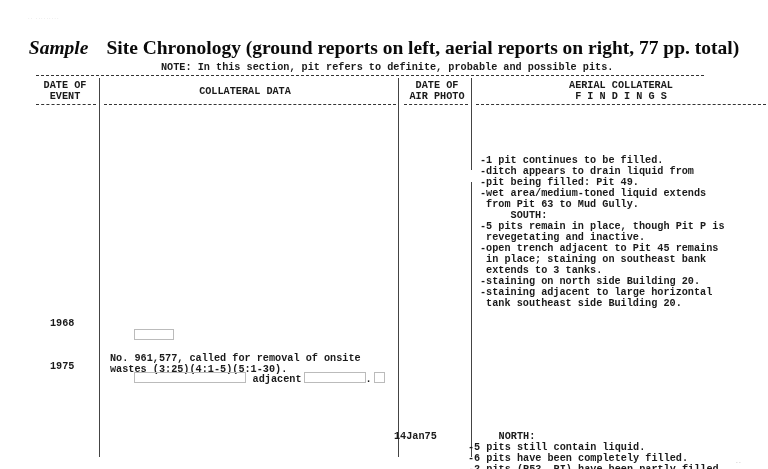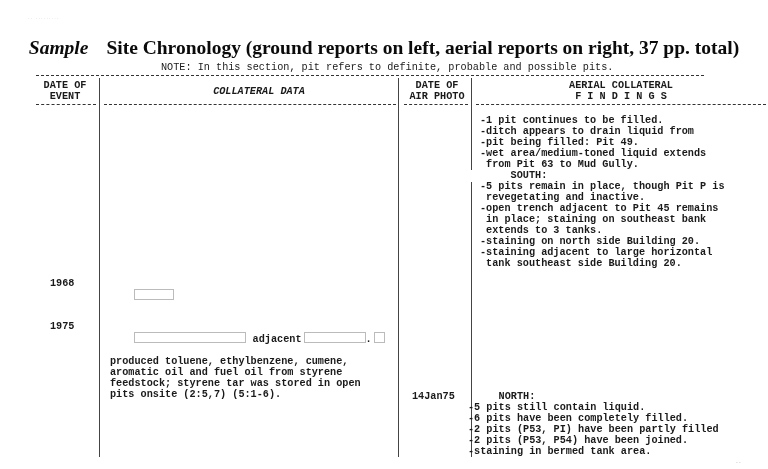--- a/index.html
+++ b/index.html
@@ -1,46 +1,46 @@
 <!DOCTYPE html>
 <html><head>
 <meta charset="utf-8">
 <style>
   html, body { margin:0; padding:0; background:#ffffff; }
   body { width:768px; height:469px; position:relative; overflow:hidden; color:#111; }
   .mono { font-family: "Liberation Mono", "DejaVu Sans Mono", monospace; font-size:10.2px; line-height:11px; font-weight:bold; color:#1a1a1a; }
   .faint { position:absolute; left:28px; top:15px; font-family:"Liberation Sans", sans-serif; font-size:5px; color:#c8c8c8; letter-spacing:1px; }
   .title { position:absolute; left:0; top:37px; width:768px; text-align:center; font-family:"Liberation Serif", serif; font-weight:bold; font-size:19.5px; color:#0a0a0a; white-space:nowrap; }
   .title .ital { font-style:italic; margin-right:18px; }
-  .note { position:absolute; left:148px; top:62px; white-space:nowrap; font-weight:normal;padding-left:13px; }
+  .note { position:absolute; left:148px; top:62px; white-space:nowrap; font-weight:bold;padding-left:13px; }
   .dash { position:absolute; height:0; border-top:1px dashed #333; }
   .vline { position:absolute; width:0; border-left:1px solid #444; }
   .hdr { position:absolute; text-align:center; white-space:pre; }
-  .txt { position:absolute; white-space:pre; }
+  .txt { position:absolute; white-space:pre;margin-top:40px; }
   .blank { display:inline-block; height:9px; border:1px solid #bbb; vertical-align:-1px; }
   .tailmark { position:absolute; left:736px; top:459px; font-family:"Liberation Sans", sans-serif; font-size:5px; color:#bbb; }
 </style>
 </head>
 <body>
 
 <div>
 
   <div class="faint">·· ·········</div>
 
   <div class="title">
-    <span class="ital">Sample</span><span>Site Chronology (ground reports on left, aerial reports on right, 37 pp. total)</span>
+    <span class="ital">Sample</span><span>Site Chronology (ground reports on left, aerial reports on right, 77 pp. total)</span>
   </div>
 
   <div class="mono note">NOTE: In this section, pit refers to definite, probable and possible pits.</div>
 
   <div class="dash" style="left:36px; top:75px; width:668px;"></div>
 
   <div class="mono hdr" style="left:30px; top:80px; width:70px;">DATE OF
 EVENT</div>
-  <div class="mono hdr" style="left:110px; top:86px; width:298px;font-style:italic;">COLLATERAL DATA</div>
+  <div class="mono hdr" style="left:96px; top:86px; width:298px;">COLLATERAL DATA</div>
   <div class="mono hdr" style="left:402px; top:80px; width:70px;">DATE OF
 AIR PHOTO</div>
   <div class="mono hdr" style="left:476px; top:80px; width:290px;">AERIAL COLLATERAL
 F I N D I N G S</div>
 
   <div class="dash" style="left:36px; top:104px; width:60px;"></div>
   <div class="dash" style="left:104px; top:104px; width:292px;"></div>
   <div class="dash" style="left:404px; top:104px; width:64px;"></div>
   <div class="dash" style="left:476px; top:104px; width:290px;"></div>
 
@@ -60,33 +60,31 @@
 -open trench adjacent to Pit 45 remains
  in place; staining on southeast bank
  extends to 3 tanks.
 -staining on north side Building 20.
 -staining adjacent to large horizontal
  tank southeast side Building 20.</div>
 
   <div class="mono txt" style="left:50px; top:278px;">1968</div>
   <div class="mono txt" style="left:110px; top:278px;">
     <span class="blank" style="width:38px;"></span>
-    <br>
+    <br><span>No. 961,577, called for removal of onsite
+wastes (3:25)(4:1-5)(5:1-30).</span>
   </div>
 
   <div class="mono txt" style="left:50px; top:321px;">1975</div>
   <div class="mono txt" style="left:110px; top:321px;">
     <span class="blank" style="width:110px;"></span><span> adjacent</span><span class="blank" style="width:60px; margin-left:2px;"></span><span>.</span><span class="blank" style="width:9px; margin-left:2px;"></span>
-    <br><span>produced toluene, ethylbenzene, cumene,
-aromatic oil and fuel oil from styrene
-feedstock; styrene tar was stored in open
-pits onsite (2:5,7) (5:1-6).</span>
+    <br>
   </div>
 
-  <div class="mono txt" style="left:412px; top:391px;">14Jan75</div>
+  <div class="mono txt" style="left:394px; top:391px;">14Jan75</div>
   <div class="mono txt" style="left:468px; top:391px;">     NORTH:
 -5 pits still contain liquid.
 -6 pits have been completely filled.
 -2 pits (P53, PI) have been partly filled
 -2 pits (P53, P54) have been joined.
 -staining in bermed tank area.</div>
 
   <div class="tailmark">- -</div>
 </div>
 

